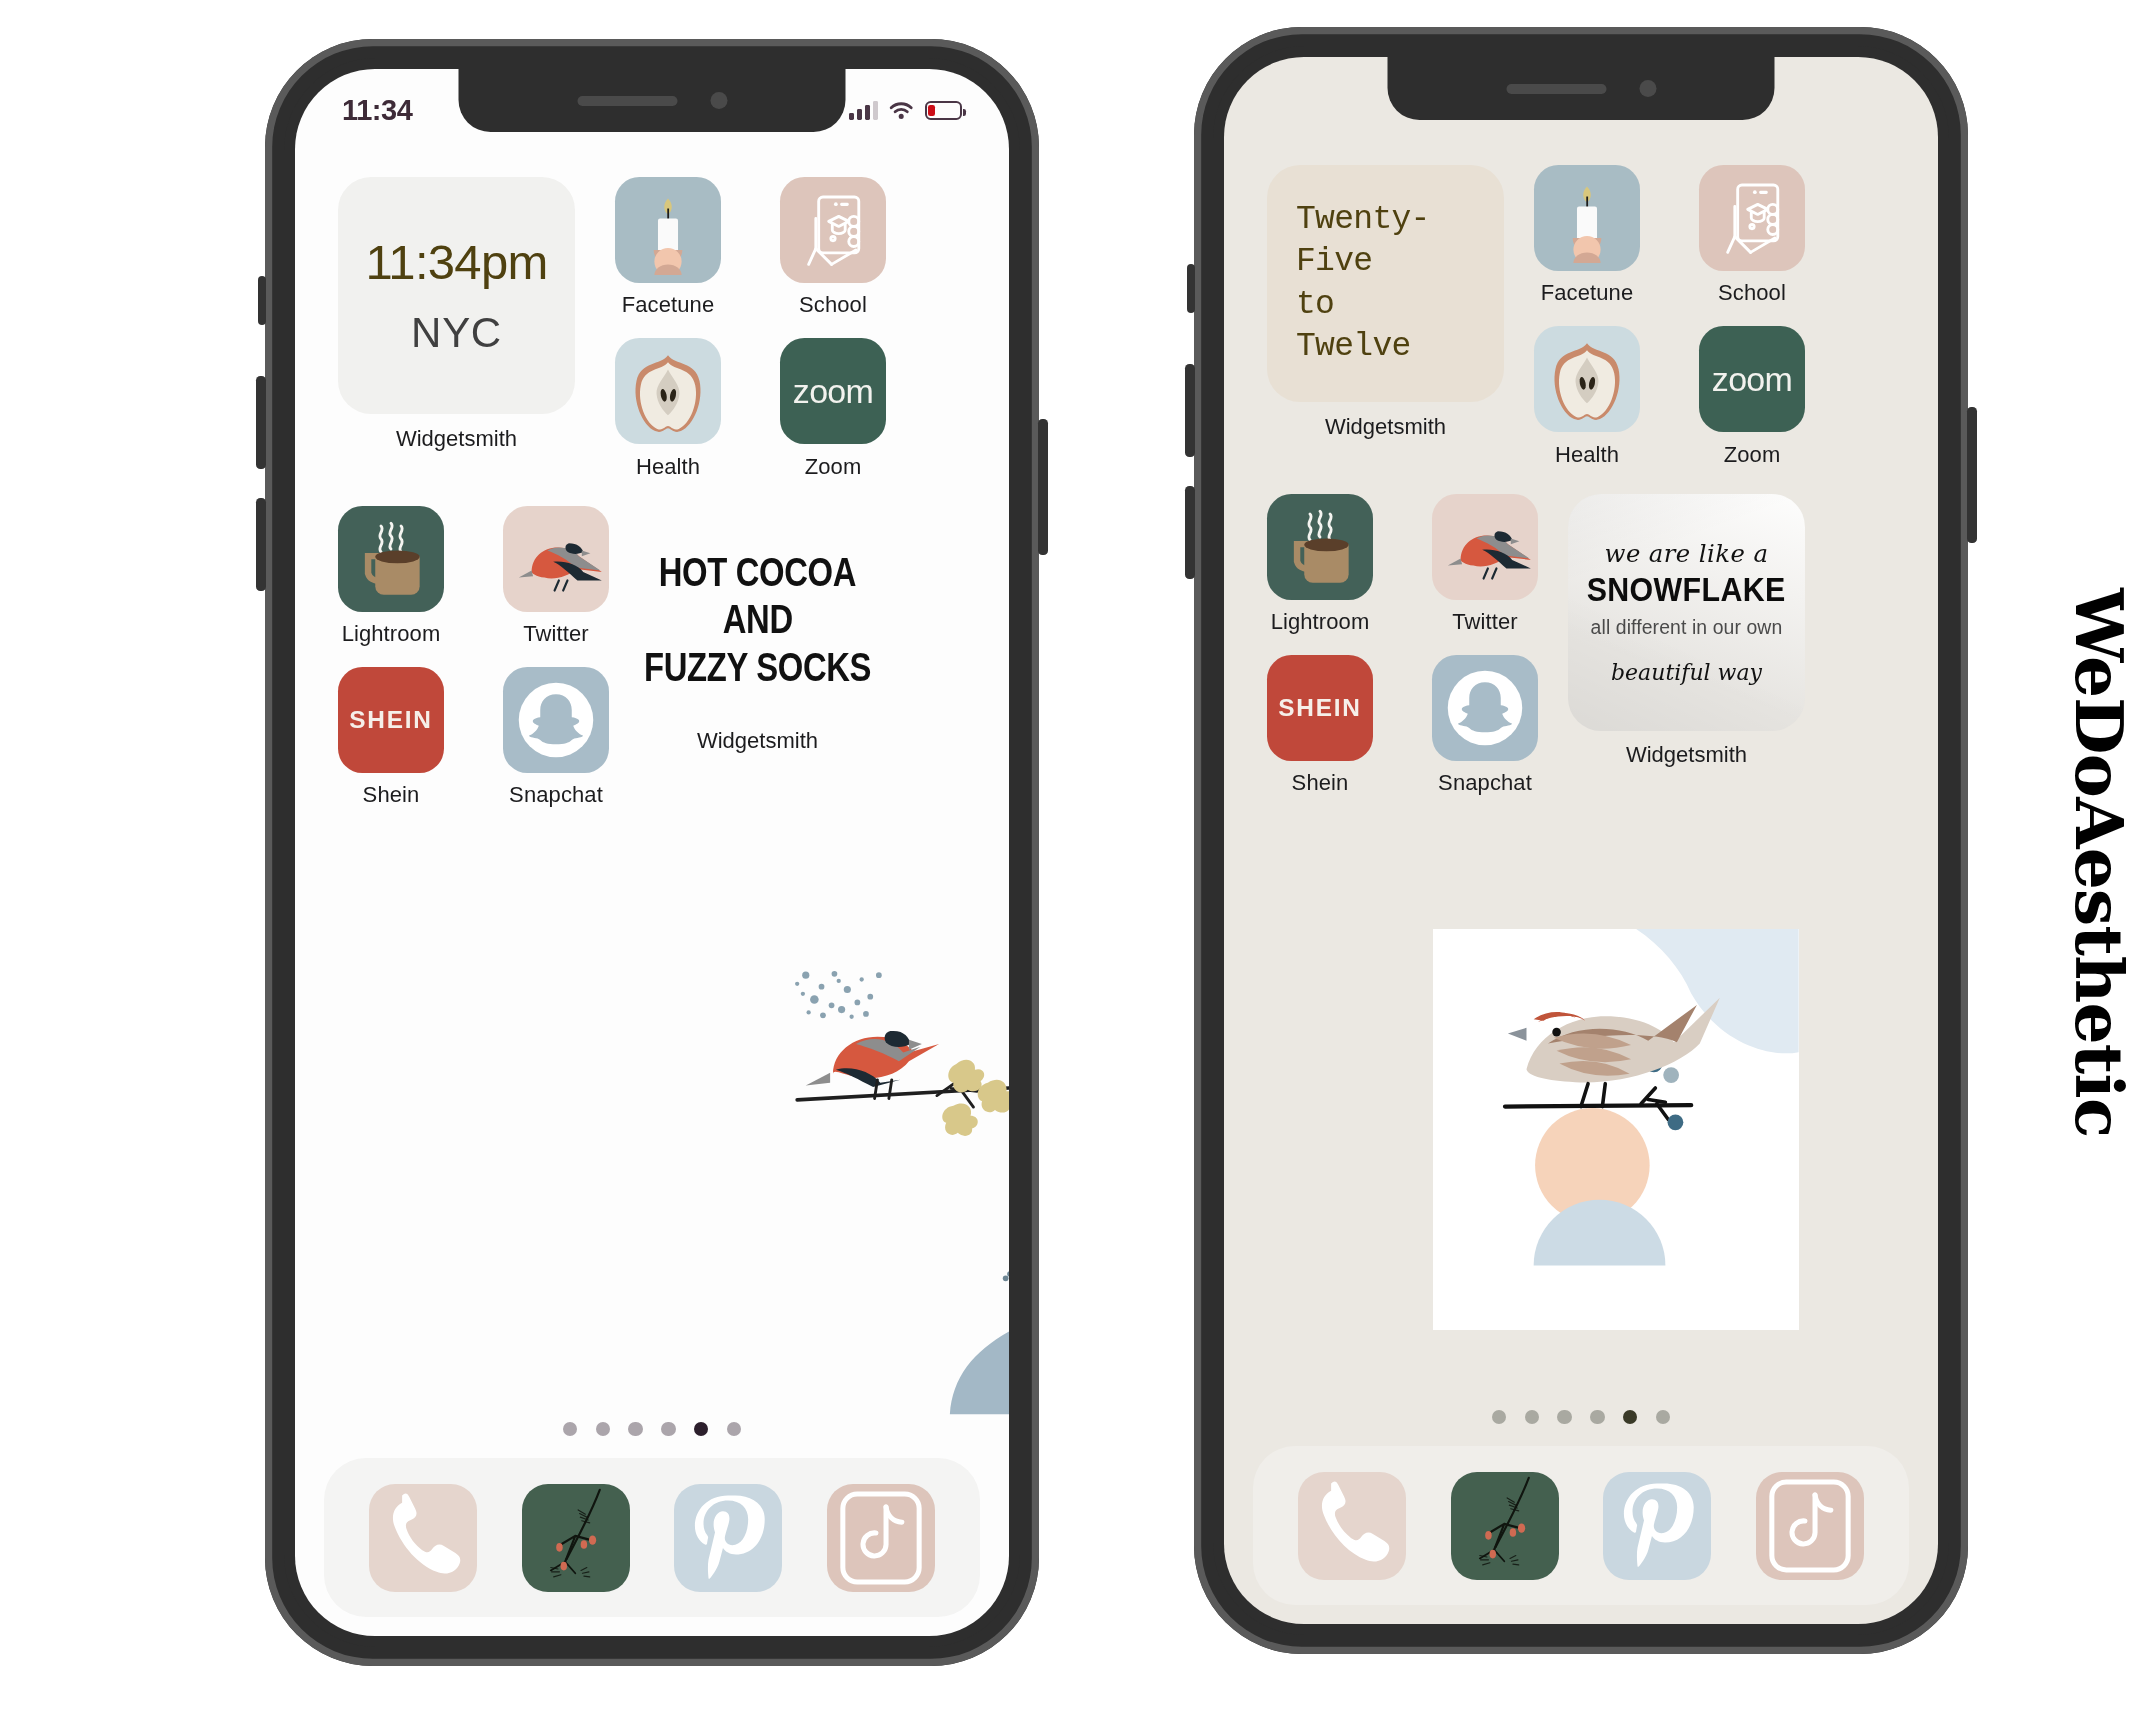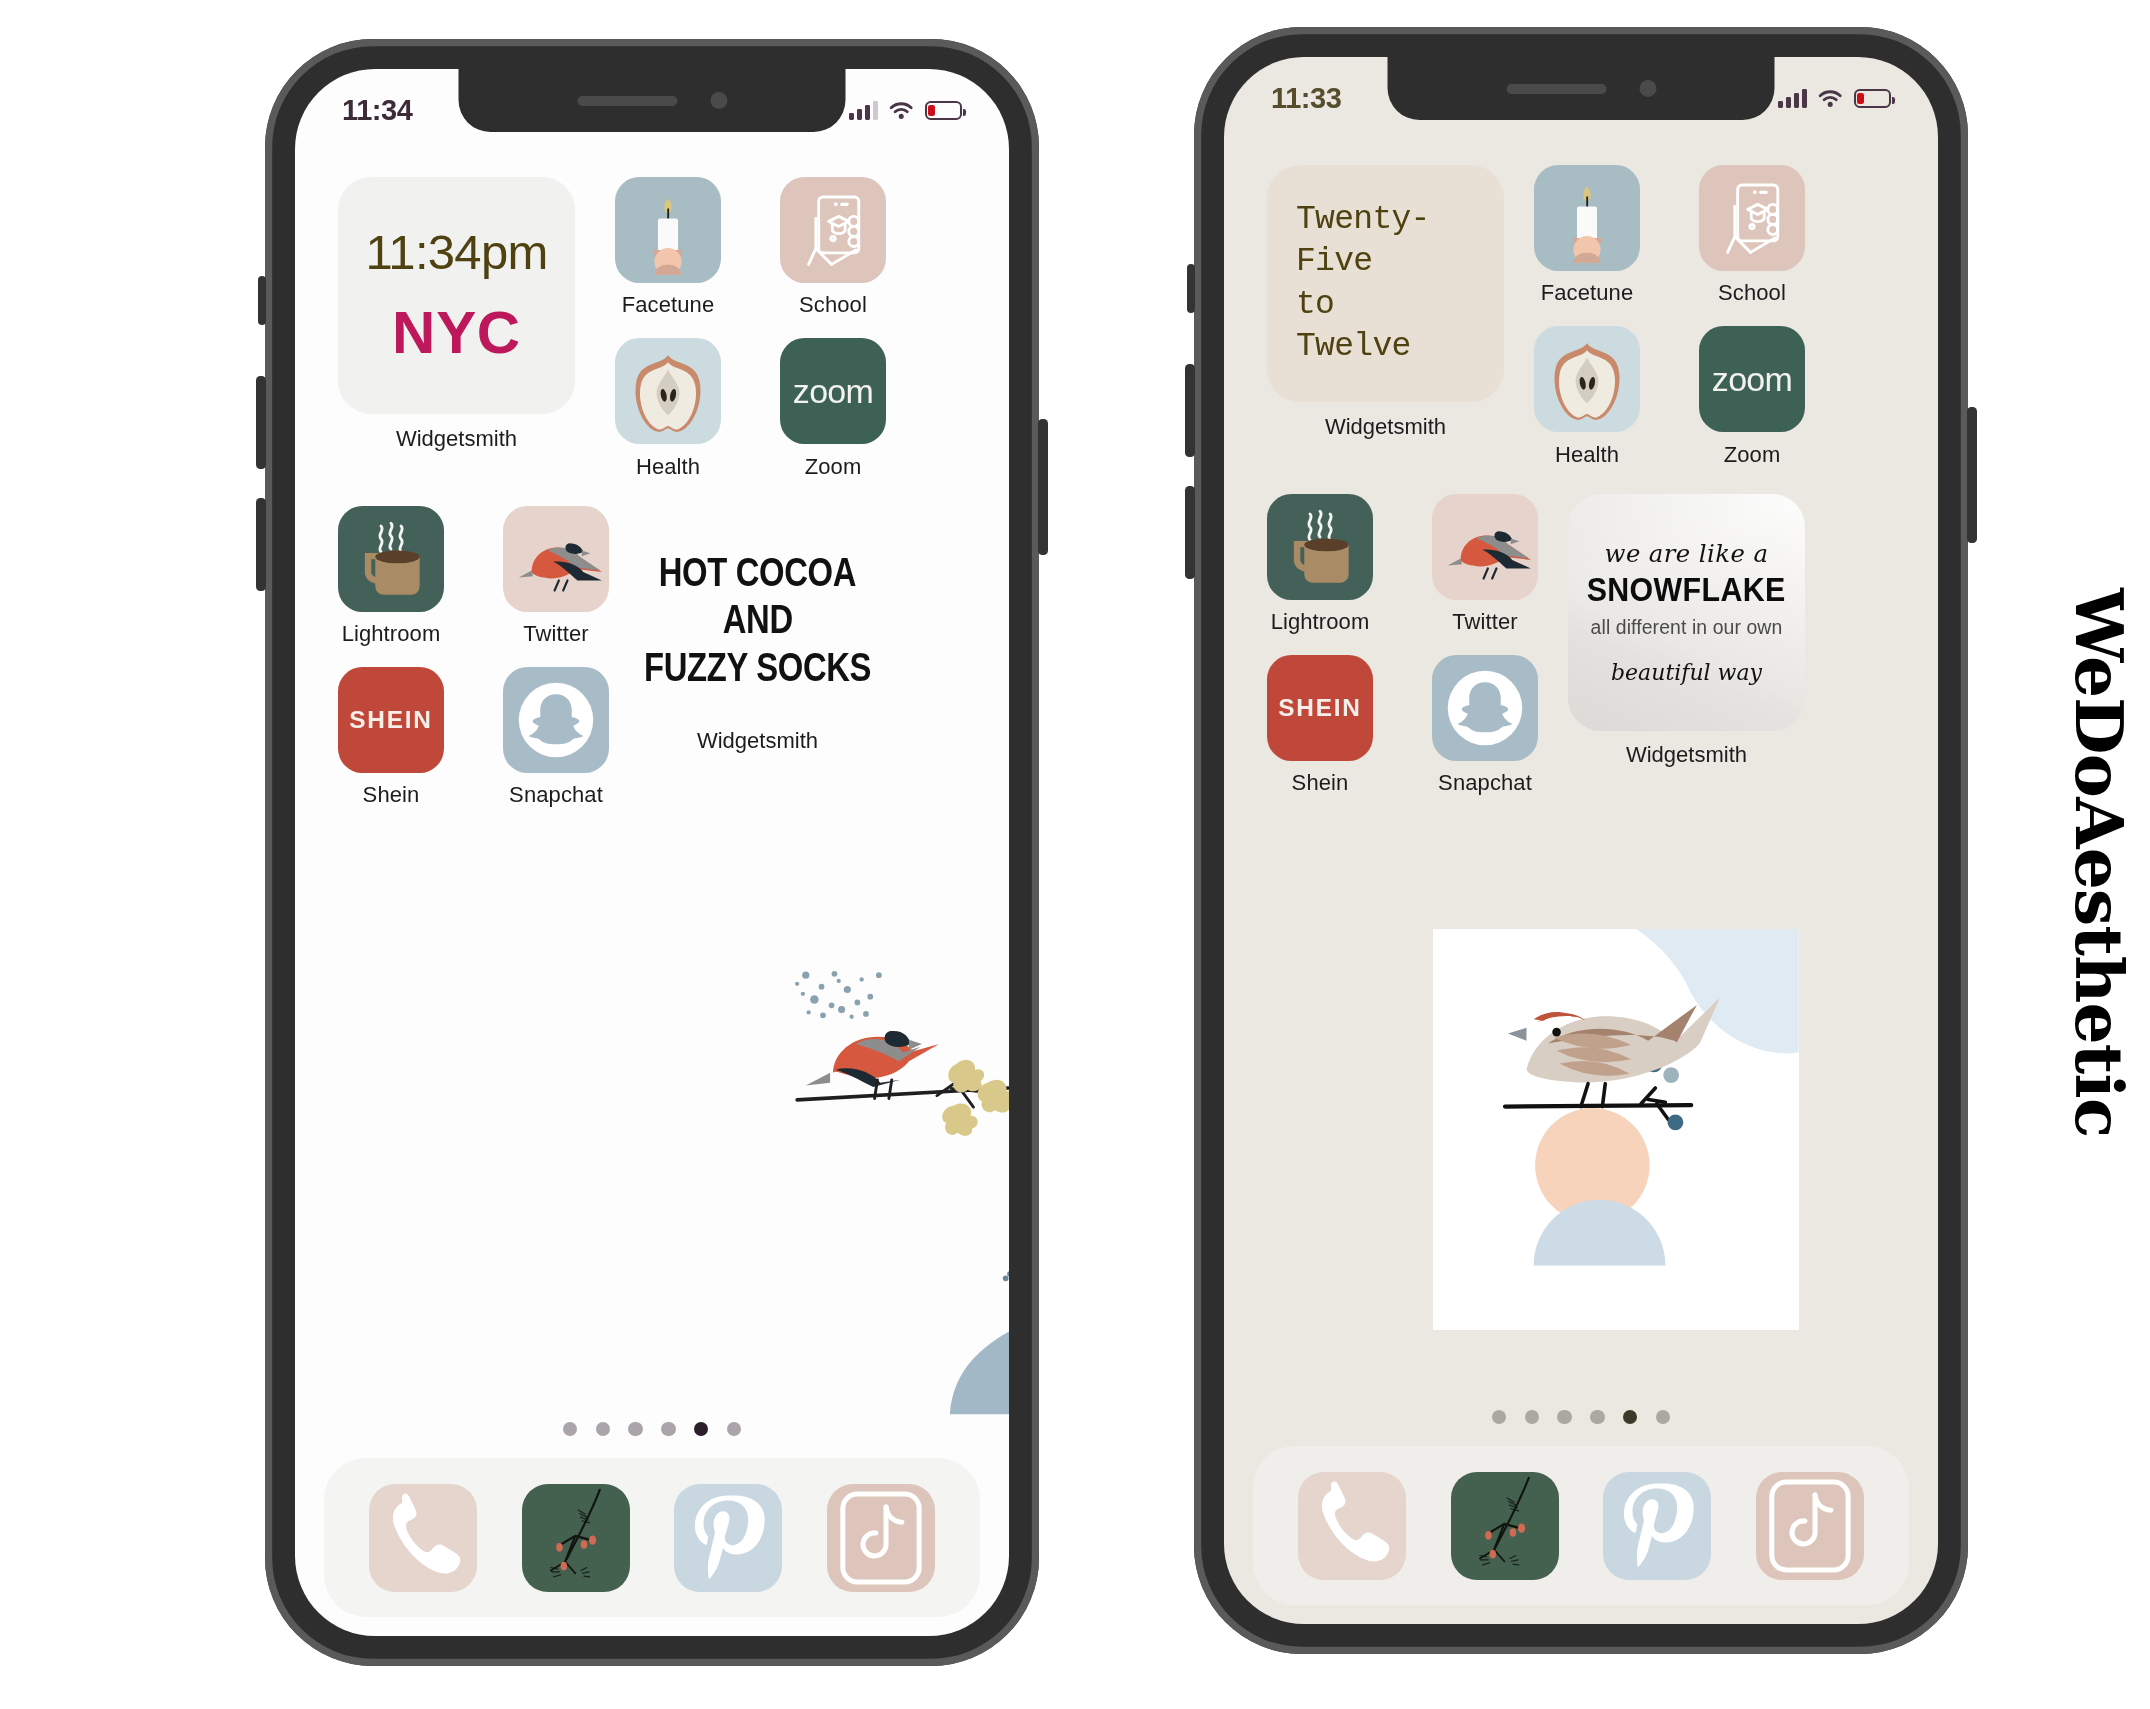--- a/index.html
+++ b/index.html
@@ -112,21 +112,21 @@
     width: 237px; height: 237px; border-radius: 33px;
     position: relative; overflow: hidden;
   }
   .widget-label { margin-top: 11.5px; font-size: 22px; color: #1c1c1e; }
 
   
   .clock-w { background: #f1f1ef; display: flex; flex-direction: column;
     align-items: center; justify-content: center; gap: 18.6px; }
   .clock-time { font-family: "Liberation Sans", sans-serif; font-weight: 500;
     font-size: 49px; color: #4f4110; letter-spacing: -0.7px; }
-  .clock-city { font-weight: 700; font-size: 60px; color: #be185d; letter-spacing: 0.7px; }
+  .clock-city { font-weight: 400; font-size: 42px; color: #404040; letter-spacing: 0.7px; }
 
   
   .wordclock-w { background: #e8e0d4; padding: 33px 29px; display: flex;
     flex-direction: column; justify-content: center; }
   .wordclock-w .line { font-family: "Liberation Mono", monospace; font-size: 33px;
     color: #4f4110; line-height: 1.28; letter-spacing: -0.7px; }
 
   
   .quote-w { width: 237px; height: 237px; display: flex; flex-direction: column;
     align-items: center; justify-content: center; gap: 2.9px; }
@@ -484,41 +484,20 @@
     <span class="btn-side b-pwr"></span>
     <div class="bezel-inner"></div>
 
     <div class="screen right">
 
       <div class="notch">
         <span class="speaker"></span>
         <span class="camera"></span>
       </div>
 
-      <div class="statusbar">
-        <span class="status-time">11:33</span>
-        <span class="status-right">
-          <span class="bars">
-              <i></i>
-              <i></i>
-              <i></i>
-              <i></i>
-            </span>
-          <span class="wifi">
-            <svg viewBox="0 0 34 26" width="24.4" height="18.6">
-              <path d="M3 9.5 A20 20 0 0 1 31 9.5" fill="none" stroke="#4a3646" stroke-width="4" stroke-linecap="round"></path>
-              <path d="M8.5 15 A12.5 12.5 0 0 1 25.5 15" fill="none" stroke="#4a3646" stroke-width="4" stroke-linecap="round"></path>
-              <circle cx="17" cy="21.5" r="3.5" fill="#4a3646"></circle>
-            </svg>
-          </span>
-          <span class="battery">
-              <span class="fill"></span>
-            </span>
-        </span>
-      </div>
 
       <div class="home">
 
         <div class="row" style="padding-left:43px; gap:30px;">
           <div class="cell">
             <div class="widget-sm wordclock-w">
               <span class="line">Twenty-Five</span>
               <span class="line">to</span>
               <span class="line">Twelve</span>
             </div>

